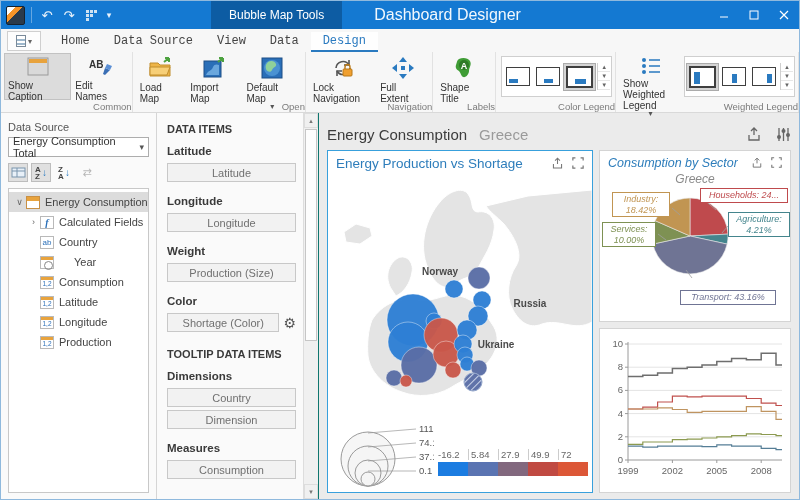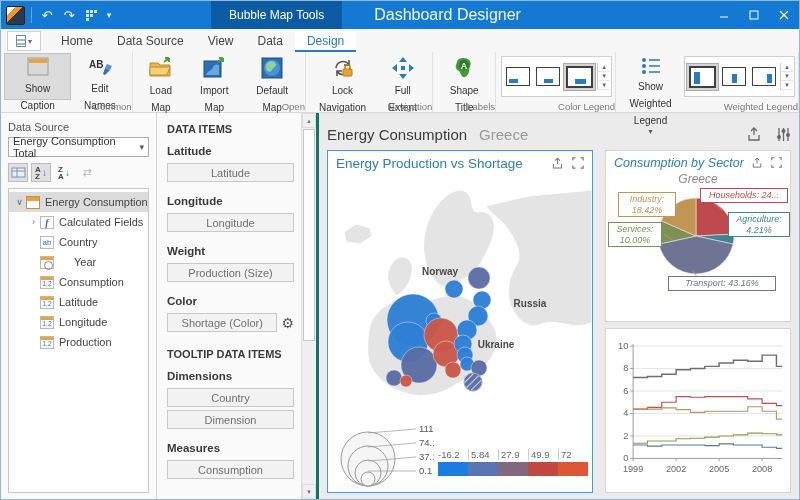--- a/index.html
+++ b/index.html
@@ -27,21 +27,21 @@
 .rtab { padding:2px 12px 4px; font-size:12px; color:#444; }
 .rtab.selected { color:#2a7ac0; border-bottom:2px solid #2a7ac0; padding-bottom:2px; background:#fefefe; }
 
 
 .ribbon { height:61px; background:#f7f7f7; border-bottom:1px solid #d9d9d9; display:flex; flex:0 0 61px; }
 .rgroup { position:relative; border-right:1px solid #e2e2e2; padding:1px 3px 12px; display:flex; }
 .rgroup-body { display:flex; align-items:stretch; }
 .rgroup-label { position:absolute; left:0; right:0; bottom:0; text-align:right; font-size:9.5px; color:#7b7b7b; }
 .rbtn { display:flex; flex-direction:column; align-items:center; justify-content:flex-start; padding:2px 3px 0; min-width:46px; border:1px solid transparent; }
 .rbtn.selected { background:#dcdcdc; border-color:#c2c2c2; }
-.rlabel { font-size:10px; color:#333; text-align:center; line-height:17px; margin-top:2px; max-width:62px; }
+.rlabel { font-size:10px; color:#333; text-align:left; line-height:11px; margin-top:2px; max-width:62px; }
 .ric { width:26px; height:24px; display:flex; align-items:center; justify-content:center; }
 .caret-sm { font-size:8px; color:#555; line-height:6px; }
 .gallery { display:flex; align-items:center; border:1px solid #cfcfcf; background:#fff; margin:3px 0 3px 2px; padding:0 1px; }
 .thumb { padding:2px; margin:0 1px; }
 .thumb.selected { background:#d5d5d5; outline:1px solid #ababab; }
 .tbox { width:24px; height:19px; border:1px solid #3f3f3f; background:#fff; position:relative; }
 .tbox.big { width:27px; height:22px; border-width:2px; }
 .tbar { position:absolute; background:#2a7ac0; }
 .cl1 { left:2px; bottom:2px; width:9px; height:4px; }
 .cl2 { left:7px; bottom:2px; width:9px; height:4px; }
@@ -73,41 +73,41 @@
 .trow.lvl1 { padding-left:18px; }
 .fic { width:14px; height:13px; border:1px solid #b9b9b9; background:#fff; margin-right:4px; font-size:7px; display:flex; align-items:center; justify-content:center; color:#2a6fb8; flex:0 0 14px; position:relative; }
 .fic-table { border-color:#c89045; background:linear-gradient(#e8a33d 0 4px,#fff 4px); }
 .fic-fx { font-family:"Liberation Serif", serif; font-style:italic; font-weight:bold; font-size:10px; }
 .fic-ab { font-size:8px; }
 .fic-date { background:linear-gradient(#e8a33d 0 3px,#fff 3px); }
 .fic-date::after { content:""; width:7px; height:7px; border:1px solid #888; border-radius:50%; position:absolute; left:3px; top:4px; }
 .fic-num { background:linear-gradient(#e8a33d 0 3px,#fff 3px); font-size:6.5px; padding-top:2px; }
 
 
-.mid-panel { width:162px; background:#fafafa; border-right:3px solid #0f766e; position:relative; padding:10px 22px 6px 10px; overflow:hidden; }
+.mid-panel { width:162px; background:#fafafa; border-right:1px solid #0f766e; position:relative; padding:10px 22px 6px 10px; overflow:hidden; }
 .di-header { font-size:11px; font-weight:bold; color:#3a3a3a; margin-bottom:10px; }
 .di-sec-label { font-size:11.5px; font-weight:bold; color:#3a3a3a; margin:0 0 6px; }
 .di-btn { height:19px; border:1px solid #c8c8c8; background:#f2f2f2; color:#707070; font-size:11px; display:flex; align-items:center; justify-content:center; margin-bottom:3px; }
 .di-sec { margin-bottom:13px; }
 .di-color-row { display:flex; align-items:center; gap:4px; }
 .di-color-row .di-btn { flex:1; margin-bottom:0; }
 .gear { font-size:14px; color:#555; line-height:14px; }
 .vscroll { position:absolute; top:0; right:0; bottom:0; width:15px; background:#f0f0f0; border-left:1px solid #ddd; }
 .vs-btn { position:absolute; left:0; right:0; height:15px; display:flex; align-items:center; justify-content:center; font-size:6px; color:#777; background:#f0f0f0; border:1px solid #ddd; }
 .vs-up { top:0; } .vs-dn { bottom:0; }
 .vs-thumb { position:absolute; left:1px; right:1px; top:16px; height:212px; background:#fdfdfd; border:1px solid #c6c6c6; }
 
 
 .dashboard { flex:1; background:#ebebeb; padding:5px 8px 6px; display:flex; flex-direction:column; min-width:0; }
 .dash-header { height:32px; display:flex; align-items:center; }
 .dash-title { font-size:15px; color:#3c3c3c; }
 .dash-sub { font-size:15px; color:#9a9a9a; margin-left:12px; }
 .dash-icons { margin-left:auto; display:flex; gap:14px; align-items:center; }
 .dash-icons svg, .ptitle-icons svg { display:block; }
-.panels { flex:1; display:flex; gap:12px; min-height:0; }
+.panels { flex:1; display:flex; gap:6px; min-height:0; }
 
 .map-panel { width:266px; background:#fff; border:1px solid #38a0dc; position:relative; display:flex; flex-direction:column; }
 .ptitle-row { display:flex; align-items:center; padding:5px 8px 1px; }
 .ptitle { font-size:13.5px; color:#2d7dbb; white-space:nowrap; overflow:hidden; }
 .ptitle-icons { margin-left:auto; display:flex; gap:8px; }
 .map-body { flex:1; position:relative; }
 .map-legend { position:absolute; left:6px; right:4px; bottom:2px; height:72px; display:flex; align-items:flex-end; gap:4px; }
 .clr-legend { margin-bottom:14px; }
 .clr-labels { display:flex; font-size:9.5px; color:#666; margin-bottom:2px; }
 .clr-labels span { width:30px; border-left:1px solid #ccc; padding-left:2px; }
@@ -166,21 +166,21 @@
           </svg>
         </span>
     </div>
   </div>
 
   <div class="tabrow">
     <div class="app-menu-btn">
       <span class="am-ic"></span>
       <span class="am-caret">▾</span>
     </div>
-    <div id="ribbon-tabs" style="display:flex;">
+    <div id="ribbon-tabs" style="display:flex;font-family:Liberation Mono, monospace;">
         <div class="rtab">Home</div>
         <div class="rtab">Data Source</div>
         <div class="rtab">View</div>
         <div class="rtab">Data</div>
         <div class="rtab selected">Design</div>
       </div>
   </div>
 
   <div class="ribbon">
     <div class="rgroup">
@@ -634,21 +634,21 @@
                   <path d="M90,50 L52.9,58.1 A38,38 0 0 1 55.2,34.7 Z" fill="#7e9153" stroke="#e8e8e8" stroke-width="0.6"></path>
                   <path d="M90,50 L55.2,34.7 A38,38 0 0 1 90.0,12.0 Z" fill="#c19552" stroke="#e8e8e8" stroke-width="0.6"></path>
                   <line x1="102" y1="12" x2="116" y2="24" stroke="#a0a0a0" stroke-width="0.8"></line>
                   <line x1="128" y1="40" x2="122" y2="47" stroke="#a0a0a0" stroke-width="0.8"></line>
                   <line x1="92" y1="92" x2="86" y2="84" stroke="#a0a0a0" stroke-width="0.8"></line>
                   <line x1="58" y1="48" x2="66" y2="54" stroke="#a0a0a0" stroke-width="0.8"></line>
                   <line x1="72" y1="22" x2="80" y2="29" stroke="#a0a0a0" stroke-width="0.8"></line>
                 </svg>
             <div class="pie-label" style="border-color: rgb(191, 74, 77); color: rgb(191, 74, 77); width: 88px; top: 2px; right: 2px;">Households: 24...</div>
                 <div class="pie-label" style="border-color: rgb(68, 133, 141); color: rgb(68, 133, 141); width: 62px; top: 26px; right: 0px; white-space: normal;">Agriculture:<br>4.21%</div>
-                <div class="pie-label" style="border-color: rgb(111, 116, 148); color: rgb(111, 116, 148); width: 108px; top: 90px; right: 14px;">Transport: 43.16%</div>
+                <div class="pie-label" style="border-color: rgb(111, 116, 148); color: rgb(111, 116, 148); width: 96px; top: 104px; right: 14px;">Transport: 43.16%</div>
                 <div class="pie-label" style="border-color: rgb(126, 145, 83); color: rgb(126, 145, 83); width: 54px; top: 36px; left: 2px; white-space: normal;">Services:<br>10.00%</div>
                 <div class="pie-label" style="border-color: rgb(193, 149, 82); color: rgb(193, 149, 82); width: 58px; top: 6px; left: 12px; white-space: normal;">Industry:<br>18.42%</div>
               </div>
           </div>
           <div class="chart-panel">
             <svg id="line-svg" width="190" height="150" viewBox="0 0 190 150">
                 <text x="23" y="127" font-size="9.5" fill="#666" text-anchor="end">0</text>
                 <line x1="25" y1="124" x2="28" y2="124" stroke="#9a9a9a"></line>
                 <line x1="28" y1="100.8" x2="182" y2="100.8" stroke="#e4e4e4"></line>
                 <text x="23" y="103.8" font-size="9.5" fill="#666" text-anchor="end">2</text>

